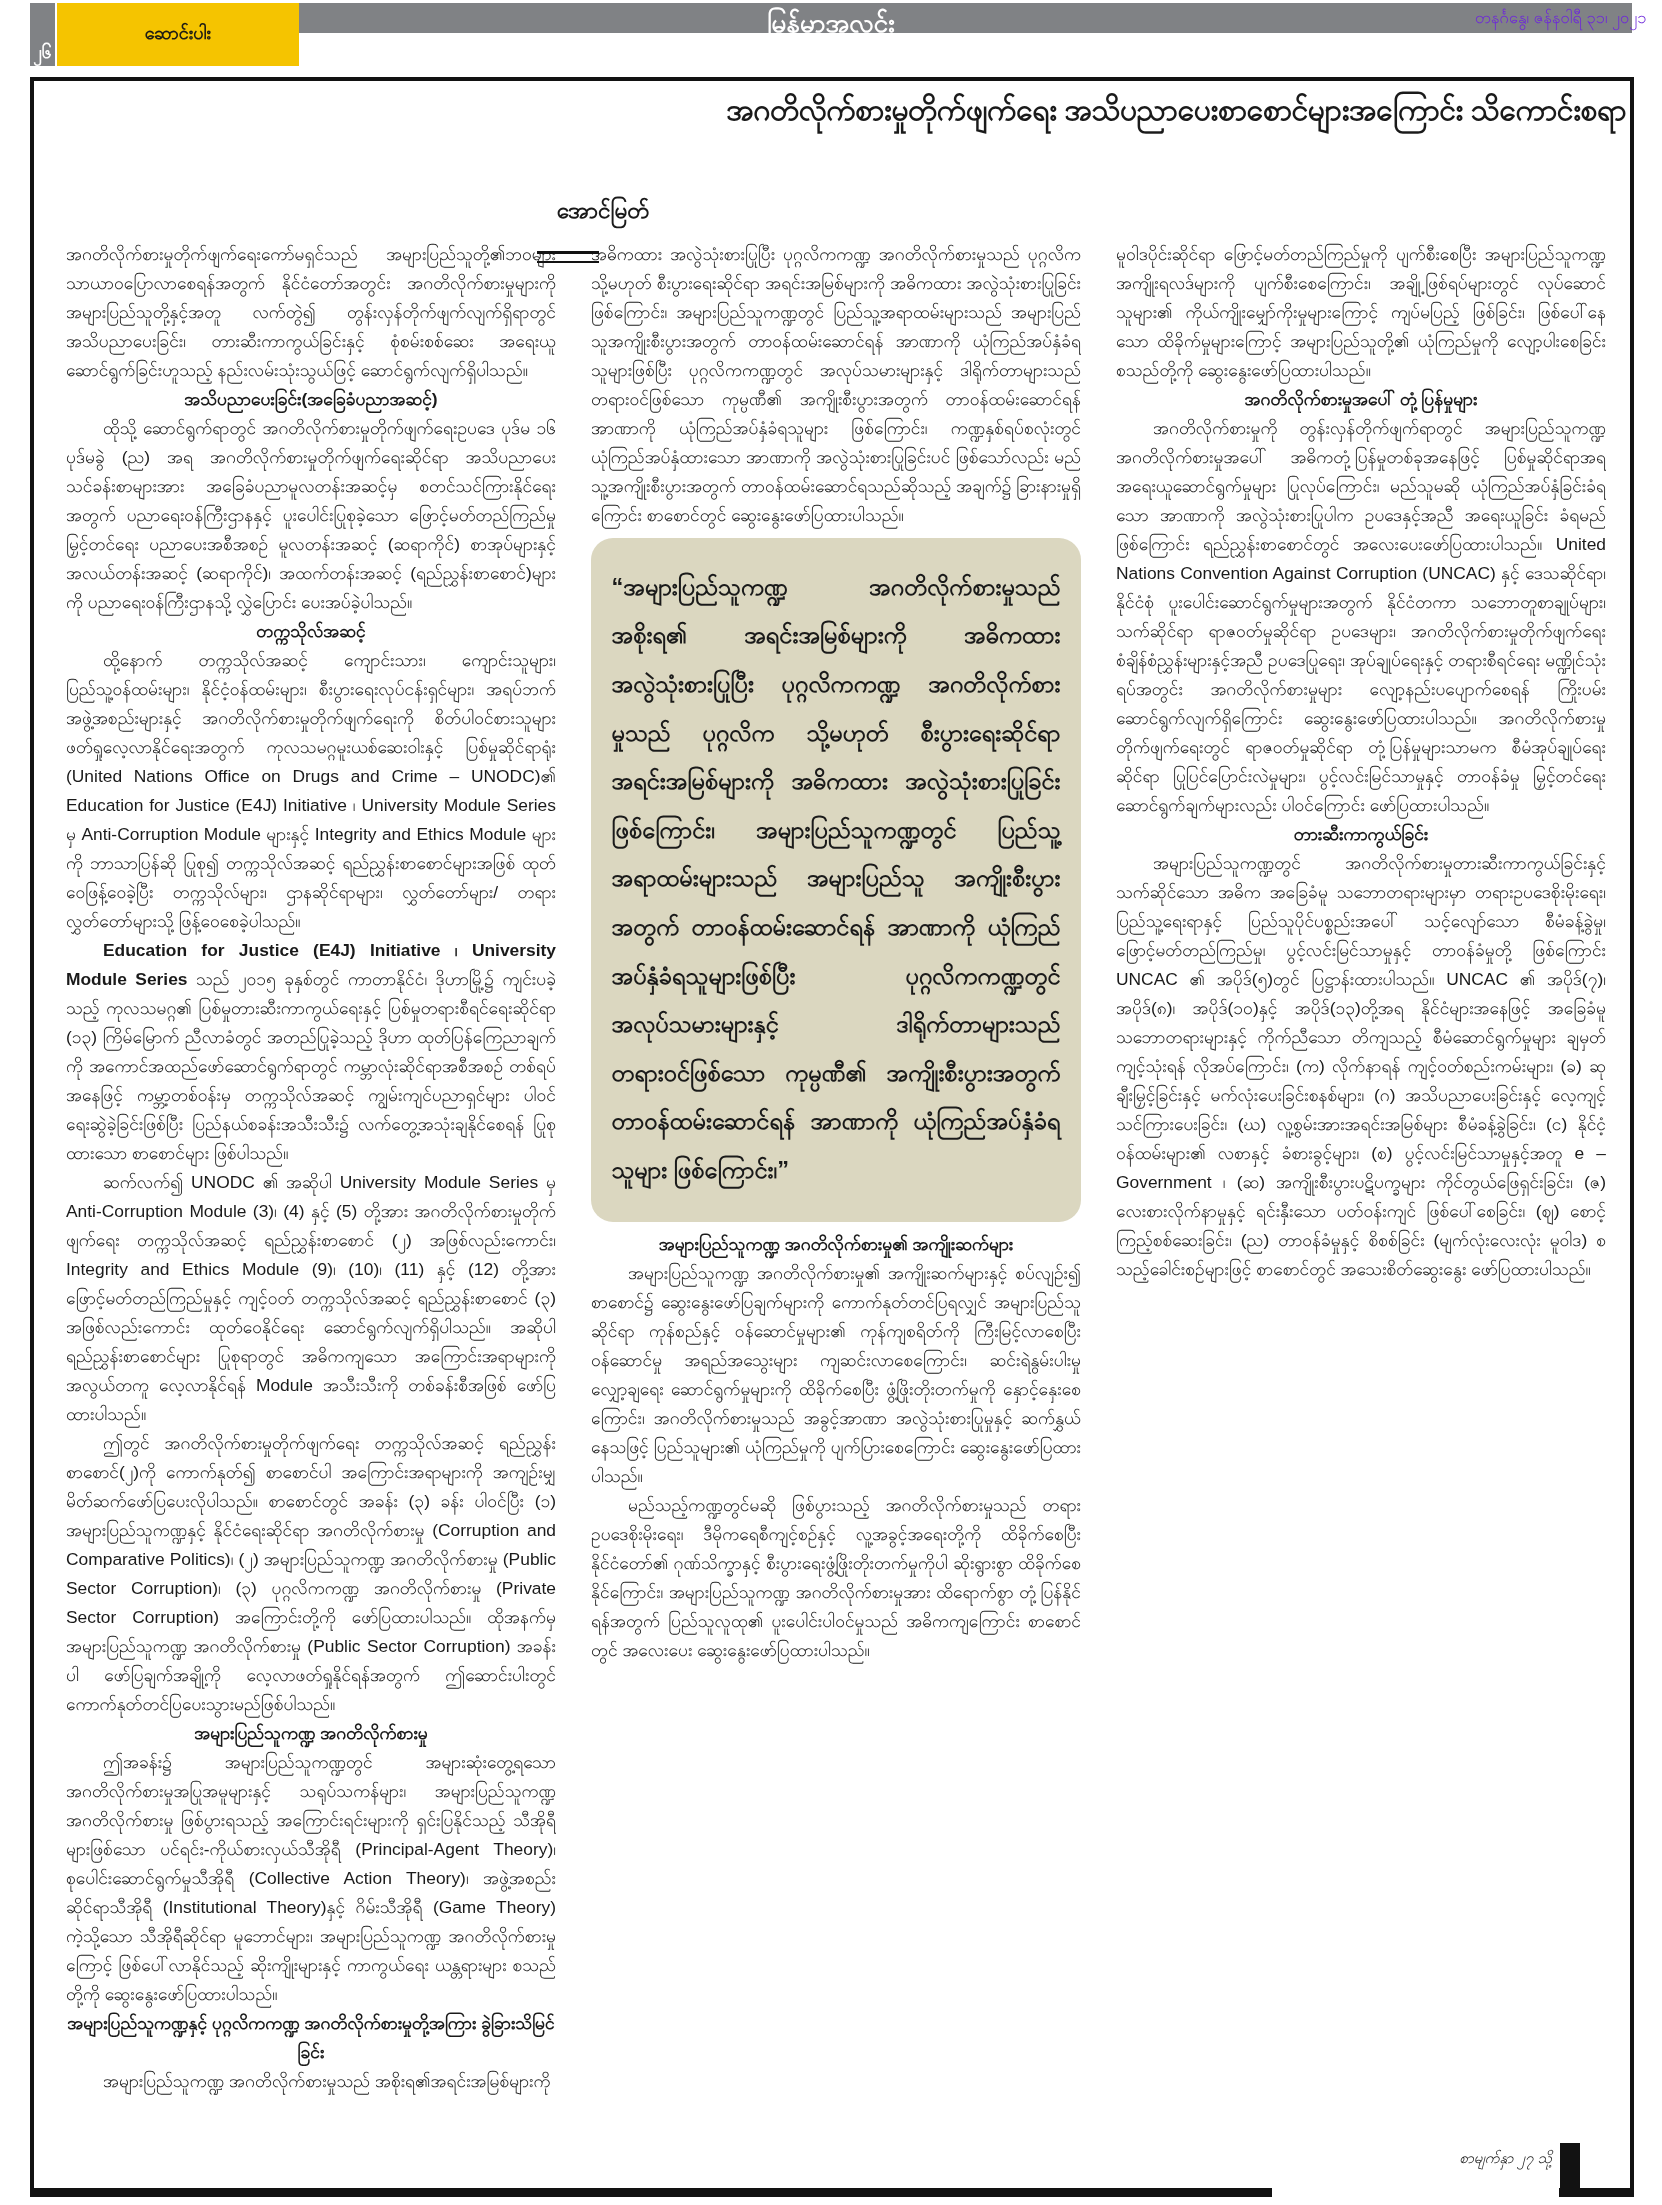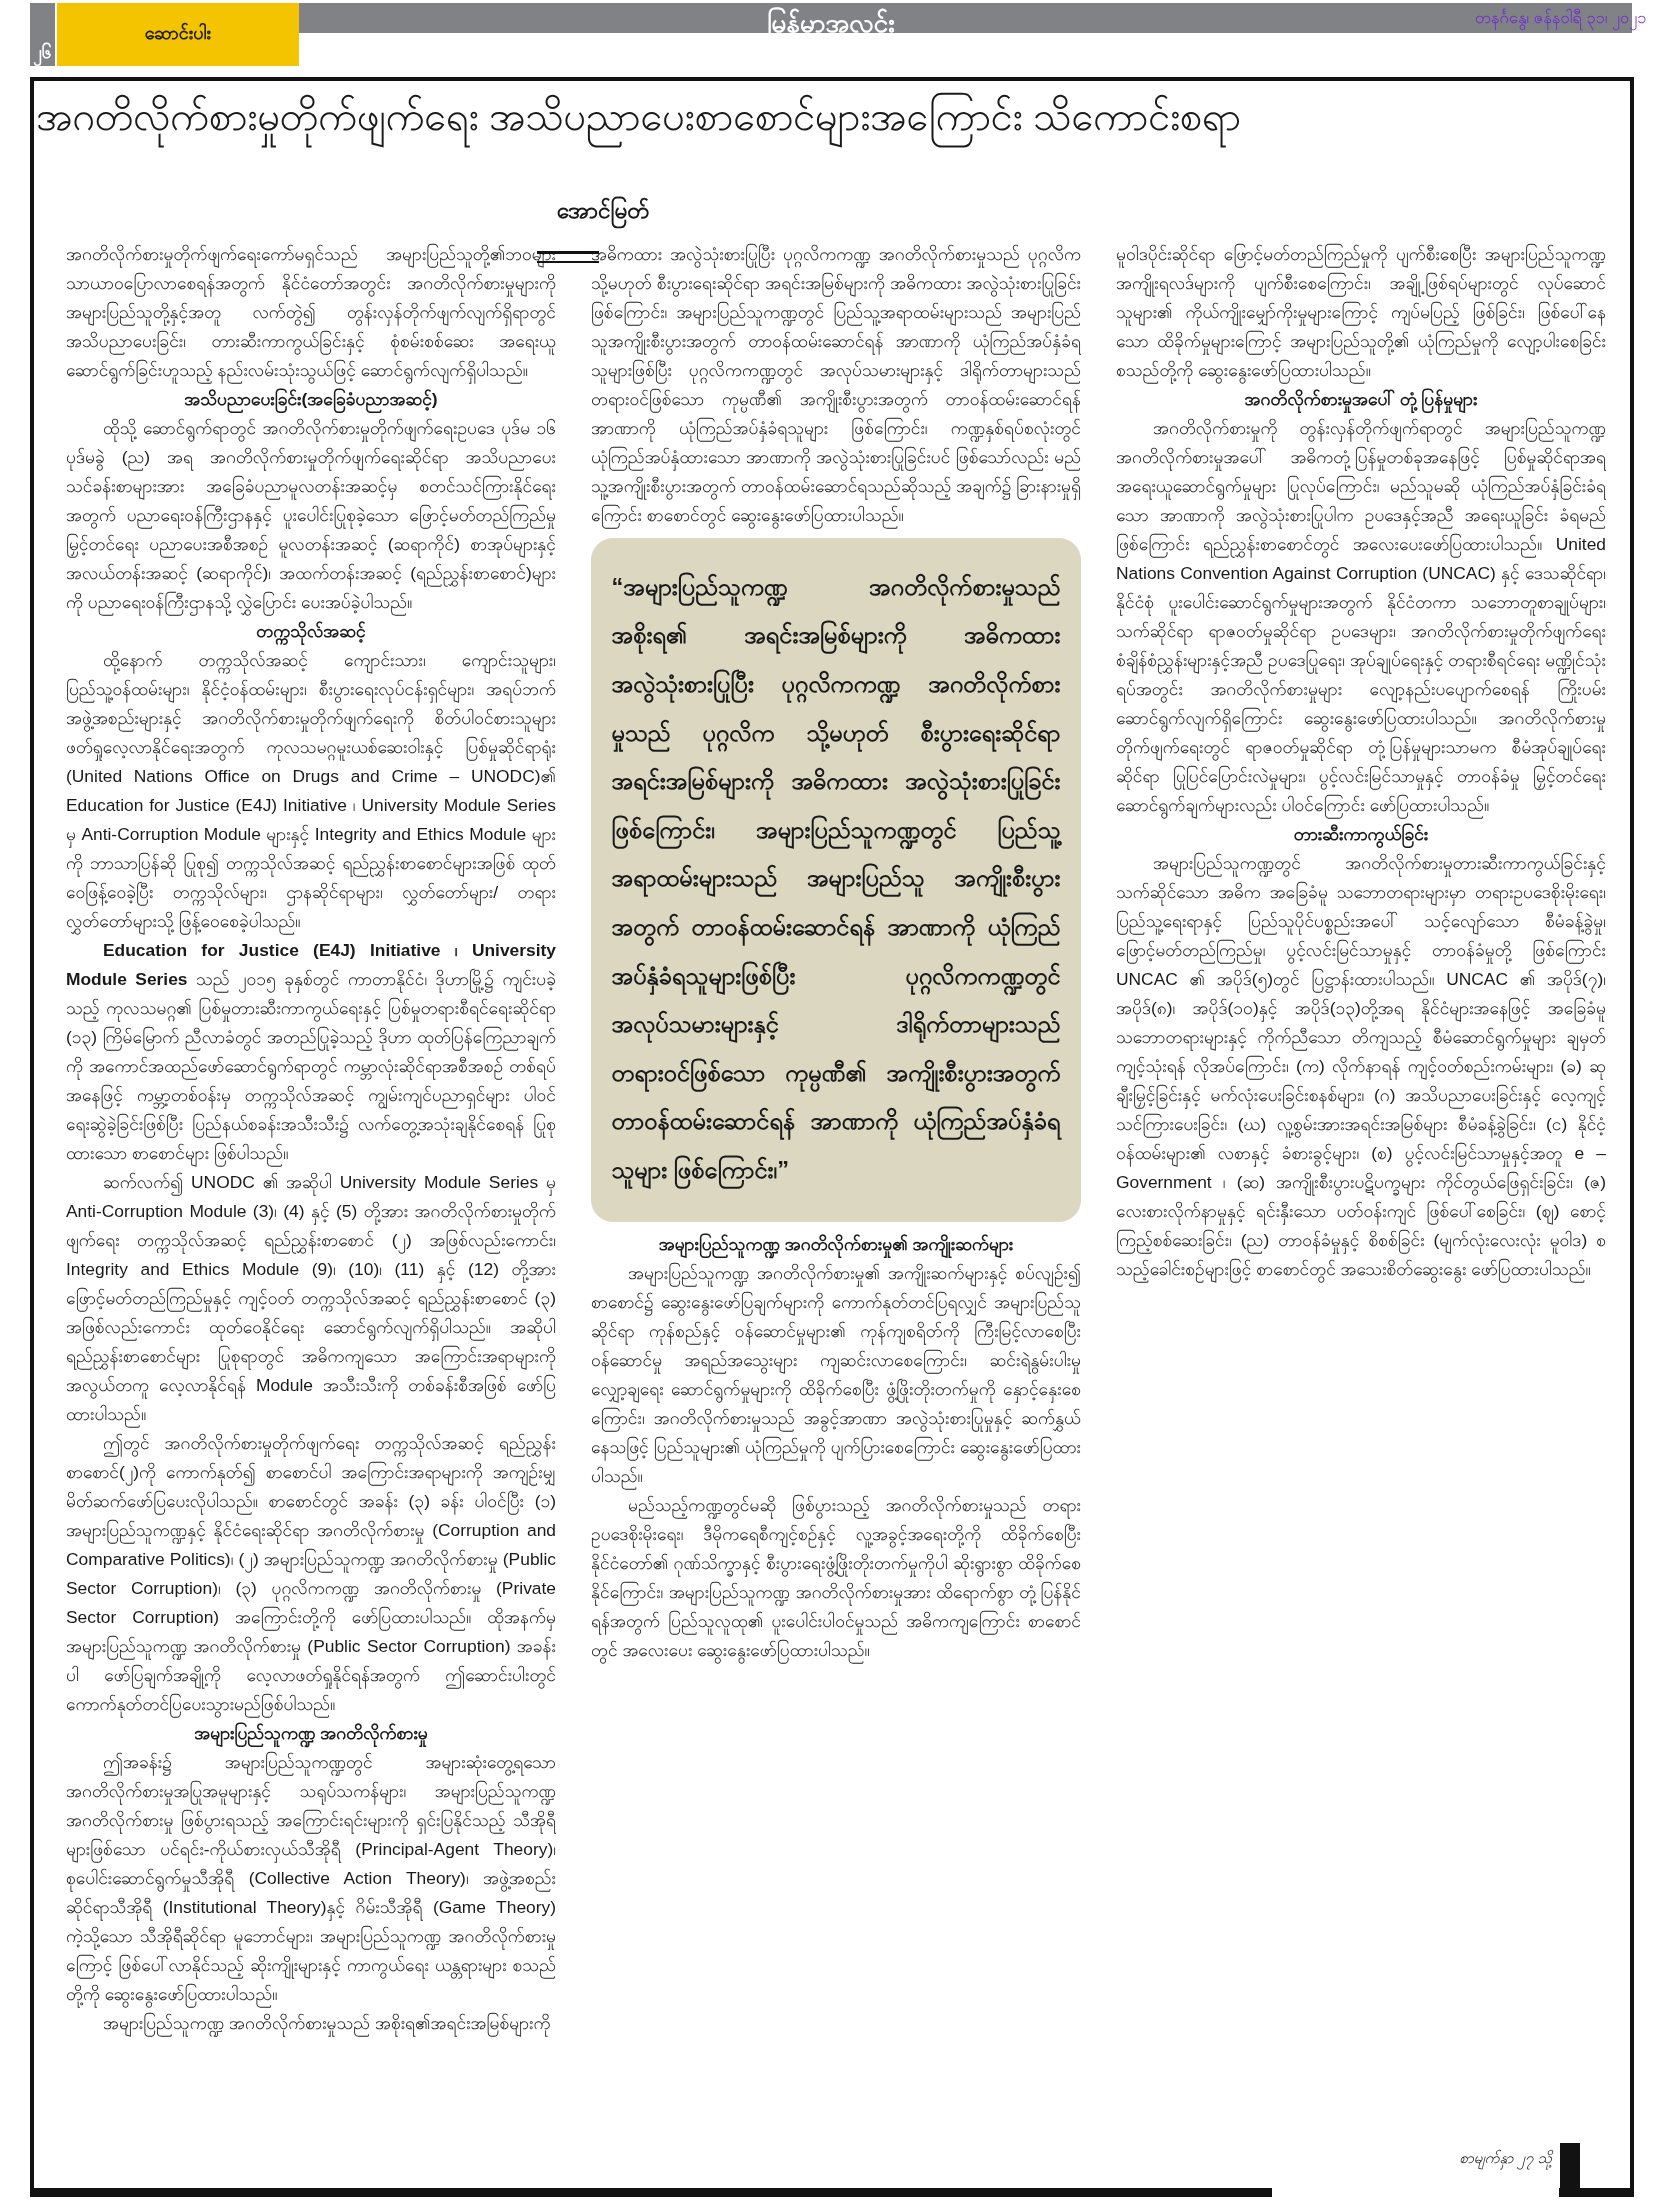--- a/index.html
+++ b/index.html
@@ -32,21 +32,21 @@
   .issue-date{
     position:absolute;right:15.4px;top:7.2px;color:#6d28d9;font-size:16.4px;
   }
   
   .frame{
     position:absolute;left:30px;top:77px;right:28px;bottom:8.2px;
     border:4.6px solid #121212;border-bottom-width:9.2px;
   }
   .headline{
     position:absolute;left:36px;right:36px;top:92px;
-    text-align:left;font-weight:normal;font-size:40px;line-height:1.2;
+    text-align:right;font-weight:bold;font-size:30px;line-height:1.2;
     white-space:nowrap;letter-spacing:-0.5px;
   }
   .byline{
     position:absolute;left:67px;width:1072px;top:196px;
     text-align:center;font-weight:bold;font-size:22.6px;
   }
   .byline-rule{
     position:absolute;left:537px;top:251px;width:62px;height:7.2px;
     border-top:3.1px solid #121212;border-bottom:2.1px solid #121212;
   }
@@ -102,20 +102,21 @@
       <p class="para noindent">အဂတိလိုက်စားမှုတိုက်ဖျက်ရေးကော်မရှင်သည် အများပြည်သူတို့၏ဘဝများ သာယာဝပြောလာစေရန်အတွက် နိုင်ငံတော်အတွင်း အဂတိလိုက်စားမှုများကို အများပြည်သူတို့နှင့်အတူ လက်တွဲ၍ တွန်းလှန်တိုက်ဖျက်လျက်ရှိရာတွင် အသိပညာပေးခြင်း၊ တားဆီးကာကွယ်ခြင်းနှင့် စုံစမ်းစစ်ဆေး အရေးယူ ဆောင်ရွက်ခြင်းဟူသည့် နည်းလမ်းသုံးသွယ်ဖြင့် ဆောင်ရွက်လျက်ရှိပါသည်။</p>
       <div class="shead">အသိပညာပေးခြင်း(အခြေခံပညာအဆင့်)</div>
       <p class="para">ထိုသို့ ဆောင်ရွက်ရာတွင် အဂတိလိုက်စားမှုတိုက်ဖျက်ရေးဥပဒေ ပုဒ်မ ၁၆ ပုဒ်မခွဲ (ည) အရ အဂတိလိုက်စားမှုတိုက်ဖျက်ရေးဆိုင်ရာ အသိပညာပေး သင်ခန်းစာများအား အခြေခံပညာမူလတန်းအဆင့်မှ စတင်သင်ကြားနိုင်ရေးအတွက် ပညာရေးဝန်ကြီးဌာနနှင့် ပူးပေါင်းပြုစုခဲ့သော ဖြောင့်မတ်တည်ကြည်မှုမြှင့်တင်ရေး ပညာပေးအစီအစဉ် မူလတန်းအဆင့် (ဆရာကိုင်) စာအုပ်များနှင့် အလယ်တန်းအဆင့် (ဆရာကိုင်)၊ အထက်တန်းအဆင့် (ရည်ညွှန်းစာစောင်)များကို ပညာရေးဝန်ကြီးဌာနသို့ လွှဲပြောင်း ပေးအပ်ခဲ့ပါသည်။</p>
       <div class="shead">တက္ကသိုလ်အဆင့်</div>
       <p class="para">ထို့နောက် တက္ကသိုလ်အဆင့် ကျောင်းသား၊ ကျောင်းသူများ၊ ပြည်သူ့ဝန်ထမ်းများ၊ နိုင်ငံ့ဝန်ထမ်းများ၊ စီးပွားရေးလုပ်ငန်းရှင်များ၊ အရပ်ဘက်အဖွဲ့အစည်းများနှင့် အဂတိလိုက်စားမှုတိုက်ဖျက်ရေးကို စိတ်ပါဝင်စားသူများ ဖတ်ရှုလေ့လာနိုင်ရေးအတွက် ကုလသမဂ္ဂမူးယစ်ဆေးဝါးနှင့် ပြစ်မှုဆိုင်ရာရုံး (United Nations Office on Drugs and Crime – UNODC)၏ Education for Justice (E4J) Initiative ၊ University Module Series မှ Anti-Corruption Module များနှင့် Integrity and Ethics Module များကို ဘာသာပြန်ဆို ပြုစု၍ တက္ကသိုလ်အဆင့် ရည်ညွှန်းစာစောင်များအဖြစ် ထုတ်ဝေဖြန့်ဝေခဲ့ပြီး တက္ကသိုလ်များ၊ ဌာနဆိုင်ရာများ၊ လွှတ်တော်များ/ တရားလွှတ်တော်များသို့ ဖြန့်ဝေစေခဲ့ပါသည်။</p>
       <p class="para"><span class="lead-in">Education for Justice (E4J) Initiative ၊ University Module Series </span>သည် ၂၀၁၅ ခုနှစ်တွင် ကာတာနိုင်ငံ၊ ဒိုဟာမြို့၌ ကျင်းပခဲ့သည့် ကုလသမဂ္ဂ၏ ပြစ်မှုတားဆီးကာကွယ်ရေးနှင့် ပြစ်မှုတရားစီရင်ရေးဆိုင်ရာ (၁၃) ကြိမ်မြောက် ညီလာခံတွင် အတည်ပြုခဲ့သည့် ဒိုဟာ ထုတ်ပြန်ကြေညာချက်ကို အကောင်အထည်ဖော်ဆောင်ရွက်ရာတွင် ကမ္ဘာလုံးဆိုင်ရာအစီအစဉ် တစ်ရပ်အနေဖြင့် ကမ္ဘာ့တစ်ဝန်းမှ တက္ကသိုလ်အဆင့် ကျွမ်းကျင်ပညာရှင်များ ပါဝင်ရေးဆွဲခဲ့ခြင်းဖြစ်ပြီး ပြည်နယ်စခန်းအသီးသီး၌ လက်တွေ့အသုံးချနိုင်စေရန် ပြုစုထားသော စာစောင်များ ဖြစ်ပါသည်။</p>
       <p class="para">ဆက်လက်၍ UNODC ၏ အဆိုပါ University Module Series မှ Anti-Corruption Module (3)၊ (4) နှင့် (5) တို့အား အဂတိလိုက်စားမှုတိုက်ဖျက်ရေး တက္ကသိုလ်အဆင့် ရည်ညွှန်းစာစောင် (၂) အဖြစ်လည်းကောင်း၊ Integrity and Ethics Module (9)၊ (10)၊ (11) နှင့် (12) တို့အား ဖြောင့်မတ်တည်ကြည်မှုနှင့် ကျင့်ဝတ် တက္ကသိုလ်အဆင့် ရည်ညွှန်းစာစောင် (၃) အဖြစ်လည်းကောင်း ထုတ်ဝေနိုင်ရေး ဆောင်ရွက်လျက်ရှိပါသည်။ အဆိုပါ ရည်ညွှန်းစာစောင်များ ပြုစုရာတွင် အဓိကကျသော အကြောင်းအရာများကို အလွယ်တကူ လေ့လာနိုင်ရန် Module အသီးသီးကို တစ်ခန်းစီအဖြစ် ဖော်ပြထားပါသည်။</p>
       <p class="para">ဤတွင် အဂတိလိုက်စားမှုတိုက်ဖျက်ရေး တက္ကသိုလ်အဆင့် ရည်ညွှန်းစာစောင်(၂)ကို ကောက်နုတ်၍ စာစောင်ပါ အကြောင်းအရာများကို အကျဉ်းမျှ မိတ်ဆက်ဖော်ပြပေးလိုပါသည်။ စာစောင်တွင် အခန်း (၃) ခန်း ပါဝင်ပြီး (၁) အများပြည်သူကဏ္ဍနှင့် နိုင်ငံရေးဆိုင်ရာ အဂတိလိုက်စားမှု (Corruption and Comparative Politics)၊ (၂) အများပြည်သူကဏ္ဍ အဂတိလိုက်စားမှု (Public Sector Corruption)၊ (၃) ပုဂ္ဂလိကကဏ္ဍ အဂတိလိုက်စားမှု (Private Sector Corruption) အကြောင်းတို့ကို ဖော်ပြထားပါသည်။ ထိုအနက်မှ အများပြည်သူကဏ္ဍ အဂတိလိုက်စားမှု (Public Sector Corruption) အခန်းပါ ဖော်ပြချက်အချို့ကို လေ့လာဖတ်ရှုနိုင်ရန်အတွက် ဤဆောင်းပါးတွင် ကောက်နုတ်တင်ပြပေးသွားမည်ဖြစ်ပါသည်။</p>
       <div class="shead">အများပြည်သူကဏ္ဍ အဂတိလိုက်စားမှု</div>
       <p class="para">ဤအခန်း၌ အများပြည်သူကဏ္ဍတွင် အများဆုံးတွေ့ရသော အဂတိလိုက်စားမှုအပြုအမူများနှင့် သရုပ်သကန်များ၊ အများပြည်သူကဏ္ဍ အဂတိလိုက်စားမှု ဖြစ်ပွားရသည့် အကြောင်းရင်းများကို ရှင်းပြနိုင်သည့် သီအိုရီများဖြစ်သော ပင်ရင်း-ကိုယ်စားလှယ်သီအိုရီ (Principal-Agent Theory)၊ စုပေါင်းဆောင်ရွက်မှုသီအိုရီ (Collective Action Theory)၊ အဖွဲ့အစည်းဆိုင်ရာသီအိုရီ (Institutional Theory)နှင့် ဂိမ်းသီအိုရီ (Game Theory) ကဲ့သို့သော သီအိုရီဆိုင်ရာ မူဘောင်များ၊ အများပြည်သူကဏ္ဍ အဂတိလိုက်စားမှုကြောင့် ဖြစ်ပေါ်လာနိုင်သည့် ဆိုးကျိုးများနှင့် ကာကွယ်ရေး ယန္တရားများ စသည်တို့ကို ဆွေးနွေးဖော်ပြထားပါသည်။</p>
+      <div class="shead">အများပြည်သူကဏ္ဍနှင့် ပုဂ္ဂလိကကဏ္ဍ အဂတိလိုက်စားမှုတို့အကြား ခွဲခြားသိမြင်ခြင်း</div>
       <p class="para">အများပြည်သူကဏ္ဍ အဂတိလိုက်စားမှုသည် အစိုးရ၏အရင်းအမြစ်များကို</p>
     </div>
   <div class="col">
       <p class="para noindent">အဓိကထား အလွဲသုံးစားပြုပြီး ပုဂ္ဂလိကကဏ္ဍ အဂတိလိုက်စားမှုသည် ပုဂ္ဂလိက သို့မဟုတ် စီးပွားရေးဆိုင်ရာ အရင်းအမြစ်များကို အဓိကထား အလွဲသုံးစားပြုခြင်းဖြစ်ကြောင်း၊ အများပြည်သူကဏ္ဍတွင် ပြည်သူ့အရာထမ်းများသည် အများပြည်သူအကျိုးစီးပွားအတွက် တာဝန်ထမ်းဆောင်ရန် အာဏာကို ယုံကြည်အပ်နှံခံရသူများဖြစ်ပြီး ပုဂ္ဂလိကကဏ္ဍတွင် အလုပ်သမားများနှင့် ဒါရိုက်တာများသည် တရားဝင်ဖြစ်သော ကုမ္ပဏီ၏ အကျိုးစီးပွားအတွက် တာဝန်ထမ်းဆောင်ရန် အာဏာကို ယုံကြည်အပ်နှံခံရသူများ ဖြစ်ကြောင်း၊ ကဏ္ဍနှစ်ရပ်စလုံးတွင် ယုံကြည်အပ်နှံထားသော အာဏာကို အလွဲသုံးစားပြုခြင်းပင် ဖြစ်သော်လည်း မည်သူ့အကျိုးစီးပွားအတွက် တာဝန်ထမ်းဆောင်ရသည်ဆိုသည့် အချက်၌ ခြားနားမှုရှိကြောင်း စာစောင်တွင် ဆွေးနွေးဖော်ပြထားပါသည်။</p>
       <div class="quote">“အများပြည်သူကဏ္ဍ အဂတိလိုက်စားမှုသည် အစိုးရ၏ အရင်းအမြစ်များကို အဓိကထား အလွဲသုံးစားပြုပြီး ပုဂ္ဂလိကကဏ္ဍ အဂတိလိုက်စားမှုသည် ပုဂ္ဂလိက သို့မဟုတ် စီးပွားရေးဆိုင်ရာ အရင်းအမြစ်များကို အဓိကထား အလွဲသုံးစားပြုခြင်းဖြစ်ကြောင်း၊ အများပြည်သူကဏ္ဍတွင် ပြည်သူ့အရာထမ်းများသည် အများပြည်သူ အကျိုးစီးပွားအတွက် တာဝန်ထမ်းဆောင်ရန် အာဏာကို ယုံကြည်အပ်နှံခံရသူများဖြစ်ပြီး ပုဂ္ဂလိကကဏ္ဍတွင် အလုပ်သမားများနှင့် ဒါရိုက်တာများသည် တရားဝင်ဖြစ်သော ကုမ္ပဏီ၏ အကျိုးစီးပွားအတွက် တာဝန်ထမ်းဆောင်ရန် အာဏာကို ယုံကြည်အပ်နှံခံရသူများ ဖြစ်ကြောင်း၊”</div>
       <div class="shead">အများပြည်သူကဏ္ဍ အဂတိလိုက်စားမှု၏ အကျိုးဆက်များ</div>
       <p class="para">အများပြည်သူကဏ္ဍ အဂတိလိုက်စားမှု၏ အကျိုးဆက်များနှင့် စပ်လျဉ်း၍ စာစောင်၌ ဆွေးနွေးဖော်ပြချက်များကို ကောက်နုတ်တင်ပြရလျှင် အများပြည်သူဆိုင်ရာ ကုန်စည်နှင့် ဝန်ဆောင်မှုများ၏ ကုန်ကျစရိတ်ကို ကြီးမြင့်လာစေပြီး ဝန်ဆောင်မှု အရည်အသွေးများ ကျဆင်းလာစေကြောင်း၊ ဆင်းရဲနွမ်းပါးမှု လျှော့ချရေး ဆောင်ရွက်မှုများကို ထိခိုက်စေပြီး ဖွံ့ဖြိုးတိုးတက်မှုကို နှောင့်နှေးစေကြောင်း၊ အဂတိလိုက်စားမှုသည် အခွင့်အာဏာ အလွဲသုံးစားပြုမှုနှင့် ဆက်နွှယ်နေသဖြင့် ပြည်သူများ၏ ယုံကြည်မှုကို ပျက်ပြားစေကြောင်း ဆွေးနွေးဖော်ပြထားပါသည်။</p>
       <p class="para">မည်သည့်ကဏ္ဍတွင်မဆို ဖြစ်ပွားသည့် အဂတိလိုက်စားမှုသည် တရားဥပဒေစိုးမိုးရေး၊ ဒီမိုကရေစီကျင့်စဉ်နှင့် လူ့အခွင့်အရေးတို့ကို ထိခိုက်စေပြီး နိုင်ငံတော်၏ ဂုဏ်သိက္ခာနှင့် စီးပွားရေးဖွံ့ဖြိုးတိုးတက်မှုကိုပါ ဆိုးရွားစွာ ထိခိုက်စေနိုင်ကြောင်း၊ အများပြည်သူကဏ္ဍ အဂတိလိုက်စားမှုအား ထိရောက်စွာ တုံ့ပြန်နိုင်ရန်အတွက် ပြည်သူလူထု၏ ပူးပေါင်းပါဝင်မှုသည် အဓိကကျကြောင်း စာစောင်တွင် အလေးပေး ဆွေးနွေးဖော်ပြထားပါသည်။</p>
     </div>
   <div class="col">

